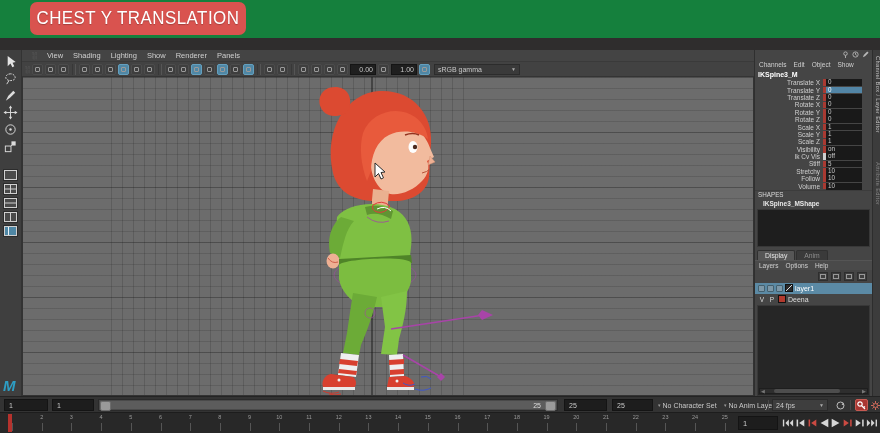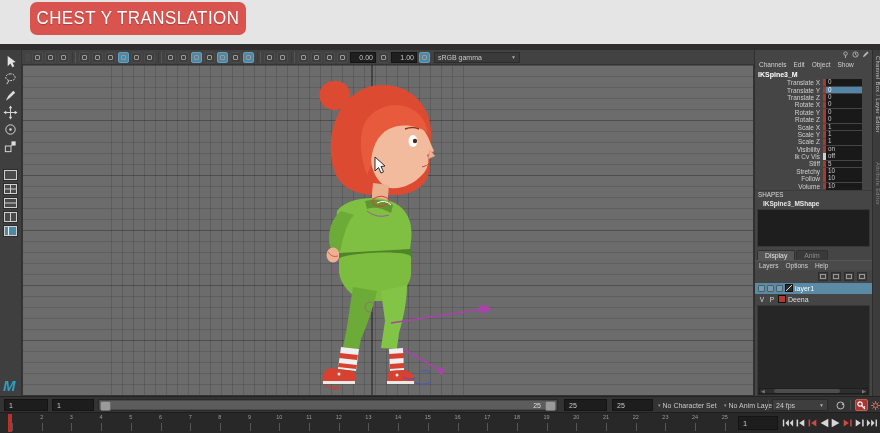--- a/index.html
+++ b/index.html
@@ -1,20 +1,20 @@
 <!DOCTYPE html>
 <html><head>
 <meta charset="utf-8">
 <style>
   html,body{margin:0;padding:0;background:#1e1e1e;}
   *{box-sizing:border-box;font-family:"Liberation Sans",sans-serif;-webkit-font-smoothing:antialiased;}
   .screen{position:relative;width:880px;height:433px;background:#2f2d2d;overflow:hidden;}
 
   
-  .header{position:absolute;top:0;left:0;right:0;height:44px;background:#e5e5e5;}
+  .header{position:absolute;top:0;left:0;right:0;height:38px;background:#15803d;}
   .banner{position:absolute;left:30px;top:2px;width:216px;height:33px;background:#d9534f;border-radius:7px;
           display:flex;align-items:center;justify-content:center;color:#fff;font-size:18px;letter-spacing:.5px;
           text-shadow:0 1px 1px rgba(0,0,0,.25);}
   .banner span{display:inline-block;transform:scaleX(.94);white-space:nowrap;}
 
   
   .main{position:absolute;top:50px;left:0;width:880px;height:346px;display:flex;background:#434343;}
 
   
   .toolbox{width:22px;background:#3f3f3f;border-right:1px solid #333;display:flex;flex-direction:column;
@@ -203,20 +203,31 @@
             <svg viewBox="0 0 13 10">
               <rect x="0.5" y="0.5" width="12" height="9" fill="none" stroke="#cfcfcf"></rect>
               <path d="M4.5 1v8" stroke="#e8f2f7"></path>
             </svg>
           </div>
         </div>
       <div class="maya-logo">M</div>
     </div>
 
     <div class="center">
+      <div class="vp-menubar">
+        <span class="grip">░</span>
+        <span id="vp-menus" style="display:flex;gap:10px;">
+            <span>View</span>
+            <span>Shading</span>
+            <span>Lighting</span>
+            <span>Show</span>
+            <span>Renderer</span>
+            <span>Panels</span>
+          </span>
+      </div>
       <div class="vp-status">
         <span class="grip" style="color:#777;font-size:7px;">░</span>
         <span id="status-icons" style="display:flex;gap:2px;align-items:center;">
             <span class="sicon"></span>
             <span class="sicon"></span>
             <span class="sicon"></span>
             <span class="ssep"></span>
             <span class="sicon"></span>
             <span class="sicon"></span>
             <span class="sicon"></span>

